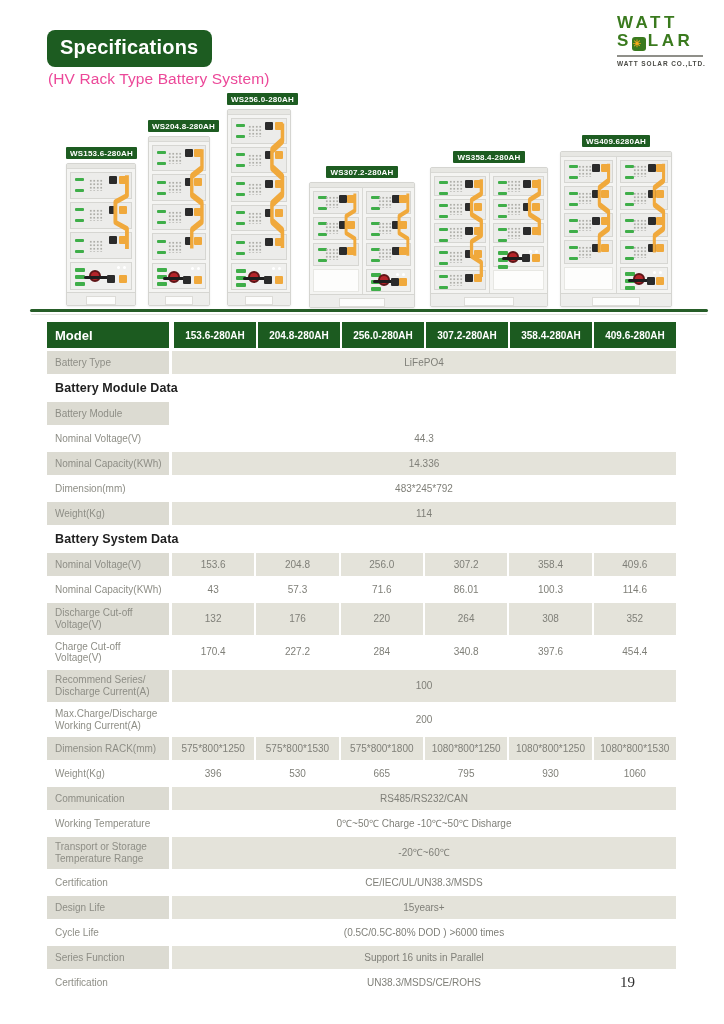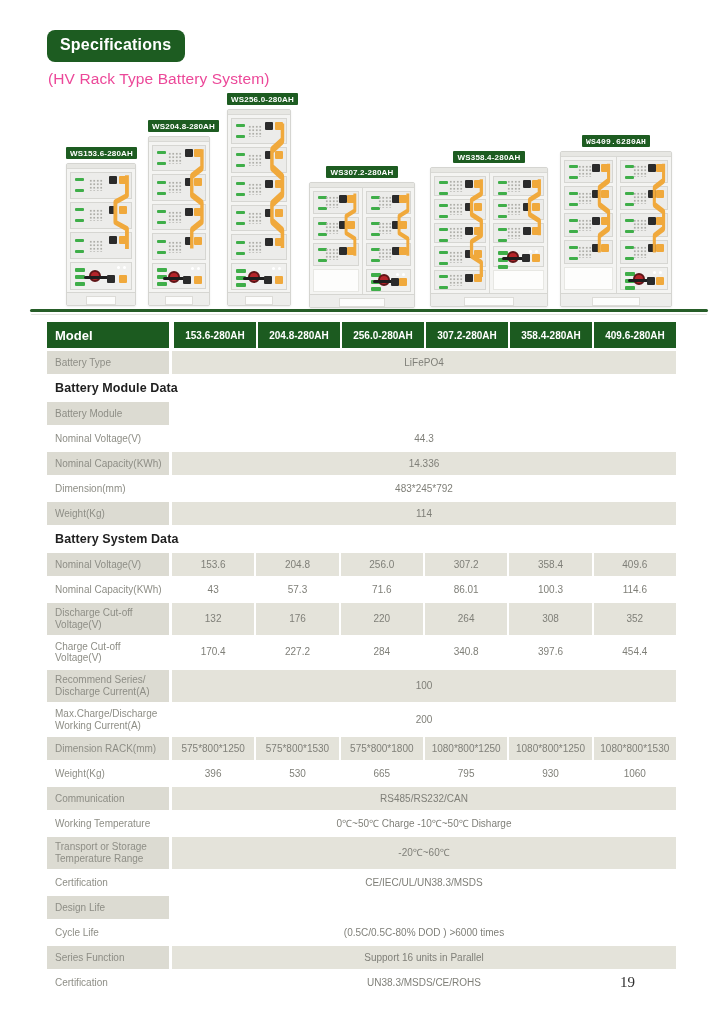--- a/index.html
+++ b/index.html
@@ -9,21 +9,21 @@
     width: 724px; height: 1024px;
     background: #fff;
     font-family: "Liberation Sans", sans-serif;
     overflow: hidden;
   }
 
   
   .spec-badge {
     position: absolute; left: 47px; top: 30px;
     background: #1d5c21; color: #fff;
-    font-size: 16px; font-weight: bold;
+    font-size: 20px; font-weight: bold;
     padding: 6px 14px 8px 13px;
     border-radius: 8px;
     letter-spacing: 0.2px;
   }
   .subtitle {
     position: absolute; left: 48px; top: 70px;
     font-size: 15.5px; color: #ec4899;
     letter-spacing: 0.1px;
   }
   .logo { position: absolute; left: 617px; top: 14px; width: 90px; }
@@ -156,20 +156,26 @@
   }
 </style>
 </head>
 <body>
 
 <div class="page">
 
   <div class="spec-badge">Specifications</div>
   <div class="subtitle">(HV Rack Type Battery System)</div>
 
+  <div class="logo">
+    <div class="logo-watt">WATT</div>
+    <div class="logo-solar"><span>S</span><span class="sun-box"><span class="sun">☀</span></span><span>LAR</span></div>
+    <div class="logo-rule"></div>
+    <div class="logo-co">WATT SOLAR CO.,LTD.</div>
+  </div>
 
   <div id="racks">
       <div class="rack-group" style="left: 66px; top: 147px; width: 70px;">
         <div class="rack-label">WS153.6-280AH</div>
         <div class="rack" style="height: 143px;">
           <div class="rack-top"></div>
           <div class="rack-cols">
             <div class="rack-col">
               <div class="mod">
                 <span class="kc"></span>
@@ -369,21 +375,21 @@
               </div>
               <div class="blank"></div>
               <svg viewBox="0 0 30 100" preserveAspectRatio="none" class="cable">
                 <polyline points="22,4 22,18 7,24 7,38 22,44 22,58" fill="none" stroke="#f0a93c" stroke-width="5" stroke-linejoin="round"></polyline>
               </svg>
             </div>
           </div>
           <div class="rack-skirt"></div>
         </div>
       </div>
-      <div class="rack-group" style="left: 560px; top: 135px; width: 112px; font-family: Liberation Mono, monospace;">
+      <div class="rack-group" style="left: 560px; top: 135px; width: 112px;">
         <div class="rack-label">WS409.6280AH</div>
         <div class="rack" style="height: 156px;">
           <div class="rack-top"></div>
           <div class="rack-cols">
             <div class="rack-col">
               <div class="mod">
                 <span class="kc"></span>
                 <span class="oc"></span>
               </div>
               <div class="mod">
@@ -579,20 +585,23 @@
         </div>
       </div>
       <div class="t-row white">
         <div class="t-label">Certification</div>
         <div class="t-vals">
           <div class="t-merged">CE/IEC/UL/UN38.3/MSDS</div>
         </div>
       </div>
       <div class="t-row gray">
         <div class="t-label">Design Life</div>
+        <div class="t-vals">
+          <div class="t-merged">15years+</div>
+        </div>
       </div>
       <div class="t-row white">
         <div class="t-label">Cycle Life</div>
         <div class="t-vals">
           <div class="t-merged">(0.5C/0.5C-80% DOD ) &gt;6000 times</div>
         </div>
       </div>
       <div class="t-row gray">
         <div class="t-label">Series Function</div>
         <div class="t-vals">

